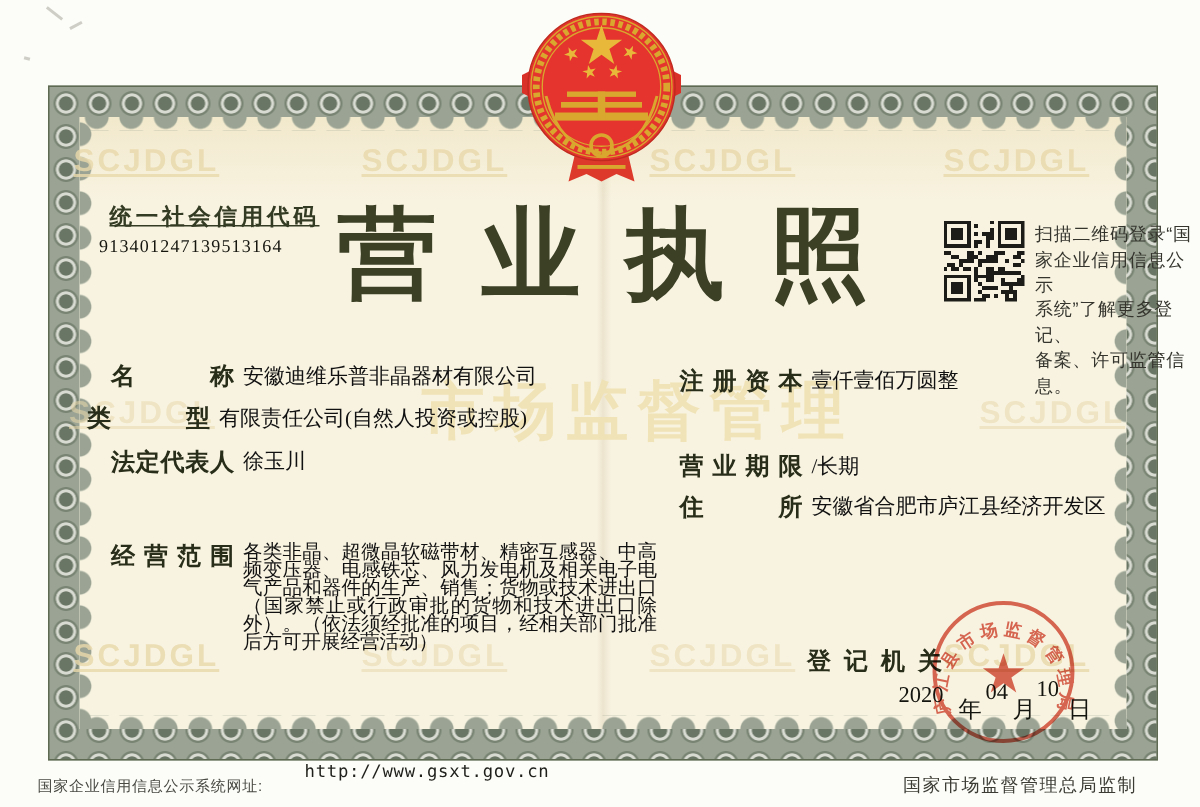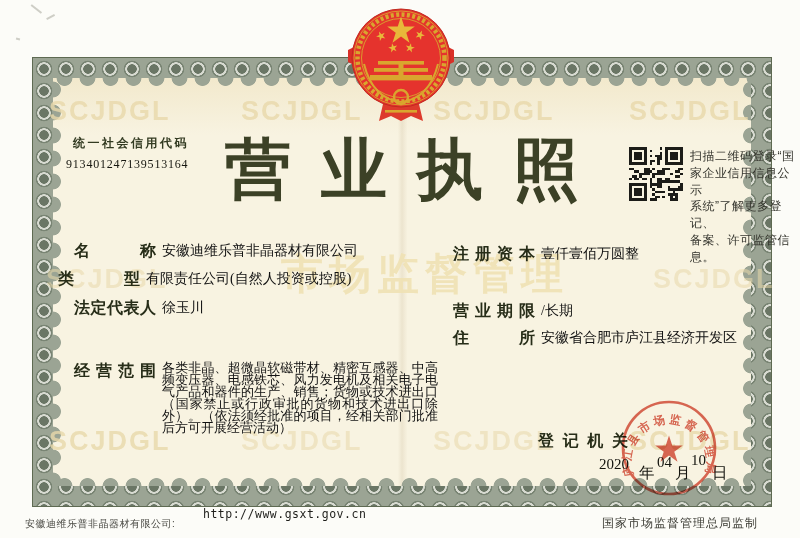--- a/index.html
+++ b/index.html
@@ -22,27 +22,27 @@
   .scallops{position:absolute;left:20px;top:20px;right:20px;bottom:20px;pointer-events:none;
         background-image:
           radial-gradient(circle at 50% 0,    #9ba494 0 7.5px, transparent 8.3px),
           radial-gradient(circle at 50% 100%, #9ba494 0 7.5px, transparent 8.3px),
           radial-gradient(circle at 0 50%,    #9ba494 0 7.5px, transparent 8.3px),
           radial-gradient(circle at 100% 50%, #9ba494 0 7.5px, transparent 8.3px);
         background-size:23px 9px,23px 9px,9px 23px,9px 23px;
         background-position:0 0,0 100%,0 0,100% 0;
         background-repeat:repeat-x,repeat-x,repeat-y,repeat-y;}
   
-  .wm{position:absolute;font-weight:700;font-size:27px;letter-spacing:2px;color:#e9d9ab;opacity:.8;z-index:1;}
+  .wm{position:absolute;font-weight:700;font-size:21px;letter-spacing:2px;color:#e9d9ab;opacity:.8;z-index:1;text-decoration:underline;}
   .wm.light{opacity:.55;}
   .wm-large{position:absolute;left:248px;top:188px;font-size:42px;font-weight:700;letter-spacing:6px;
         color:#f0e2b4;opacity:.9;z-index:1;font-family:"Liberation Serif",serif;white-space:nowrap;}
   
-  .credit-label{position:absolute;left:40px;top:77px;z-index:2;font-weight:700;font-size:12px;
-        letter-spacing:2.5px;color:#333b22;}
+  .credit-label{position:absolute;left:40px;top:77px;z-index:2;font-weight:700;font-size:15px;
+        letter-spacing:2.5px;color:#333b22;text-decoration:underline;}
   .credit-code{position:absolute;left:33px;top:99px;z-index:2;font-family:"Liberation Serif",serif;
         font-size:12px;letter-spacing:.8px;color:#16160f;}
   .title{position:absolute;left:0;right:0;top:77px;z-index:2;text-align:center;font-size:66px;
         font-weight:700;color:#3c4126;letter-spacing:30px;padding-left:30px;line-height:1.05;}
   .qr{position:absolute;left:596px;top:89px;z-index:2;}
   .qr-caption{position:absolute;left:657px;top:90px;width:110px;z-index:2;font-size:12px;
         line-height:16.8px;color:#35352e;letter-spacing:.5px;}
   
   .row{position:absolute;z-index:2;}
   .flabel{display:inline-block;width:82px;font-weight:700;font-size:16px;color:#272d18;
@@ -291,15 +291,15 @@
   <use href="#st" transform="translate(63,44) scale(0.48) rotate(12)" fill="#e8b83a"></use>
   <rect x="31" y="57" width="46" height="3.6" fill="#d9a62e"></rect>
   <rect x="27" y="64" width="54" height="3.8" fill="#d9a62e"></rect>
   <rect x="23" y="71" width="62" height="5.4" fill="#d9a62e"></rect>
   <rect x="51.5" y="57" width="5" height="19" fill="#d9a62e"></rect>
   <path d="M17,60 C23,84 36,96 54,98" fill="none" stroke="#d9a62e" stroke-width="2"></path>
   <path d="M91,60 C85,84 72,96 54,98" fill="none" stroke="#d9a62e" stroke-width="2"></path>
   <circle cx="54" cy="93" r="7" fill="none" stroke="#d9a62e" stroke-width="2.4"></circle>
 </svg>
 
-<div class="foot-label">安徽迪维乐普非晶器材有限公司:</div>
+<div class="foot-label">国家企业信用信息公示系统网址:</div>
 <div class="foot-url">http://www.gsxt.gov.cn</div>
 <div class="foot-pub">国家市场监督管理总局监制</div>
 
 </body></html>

